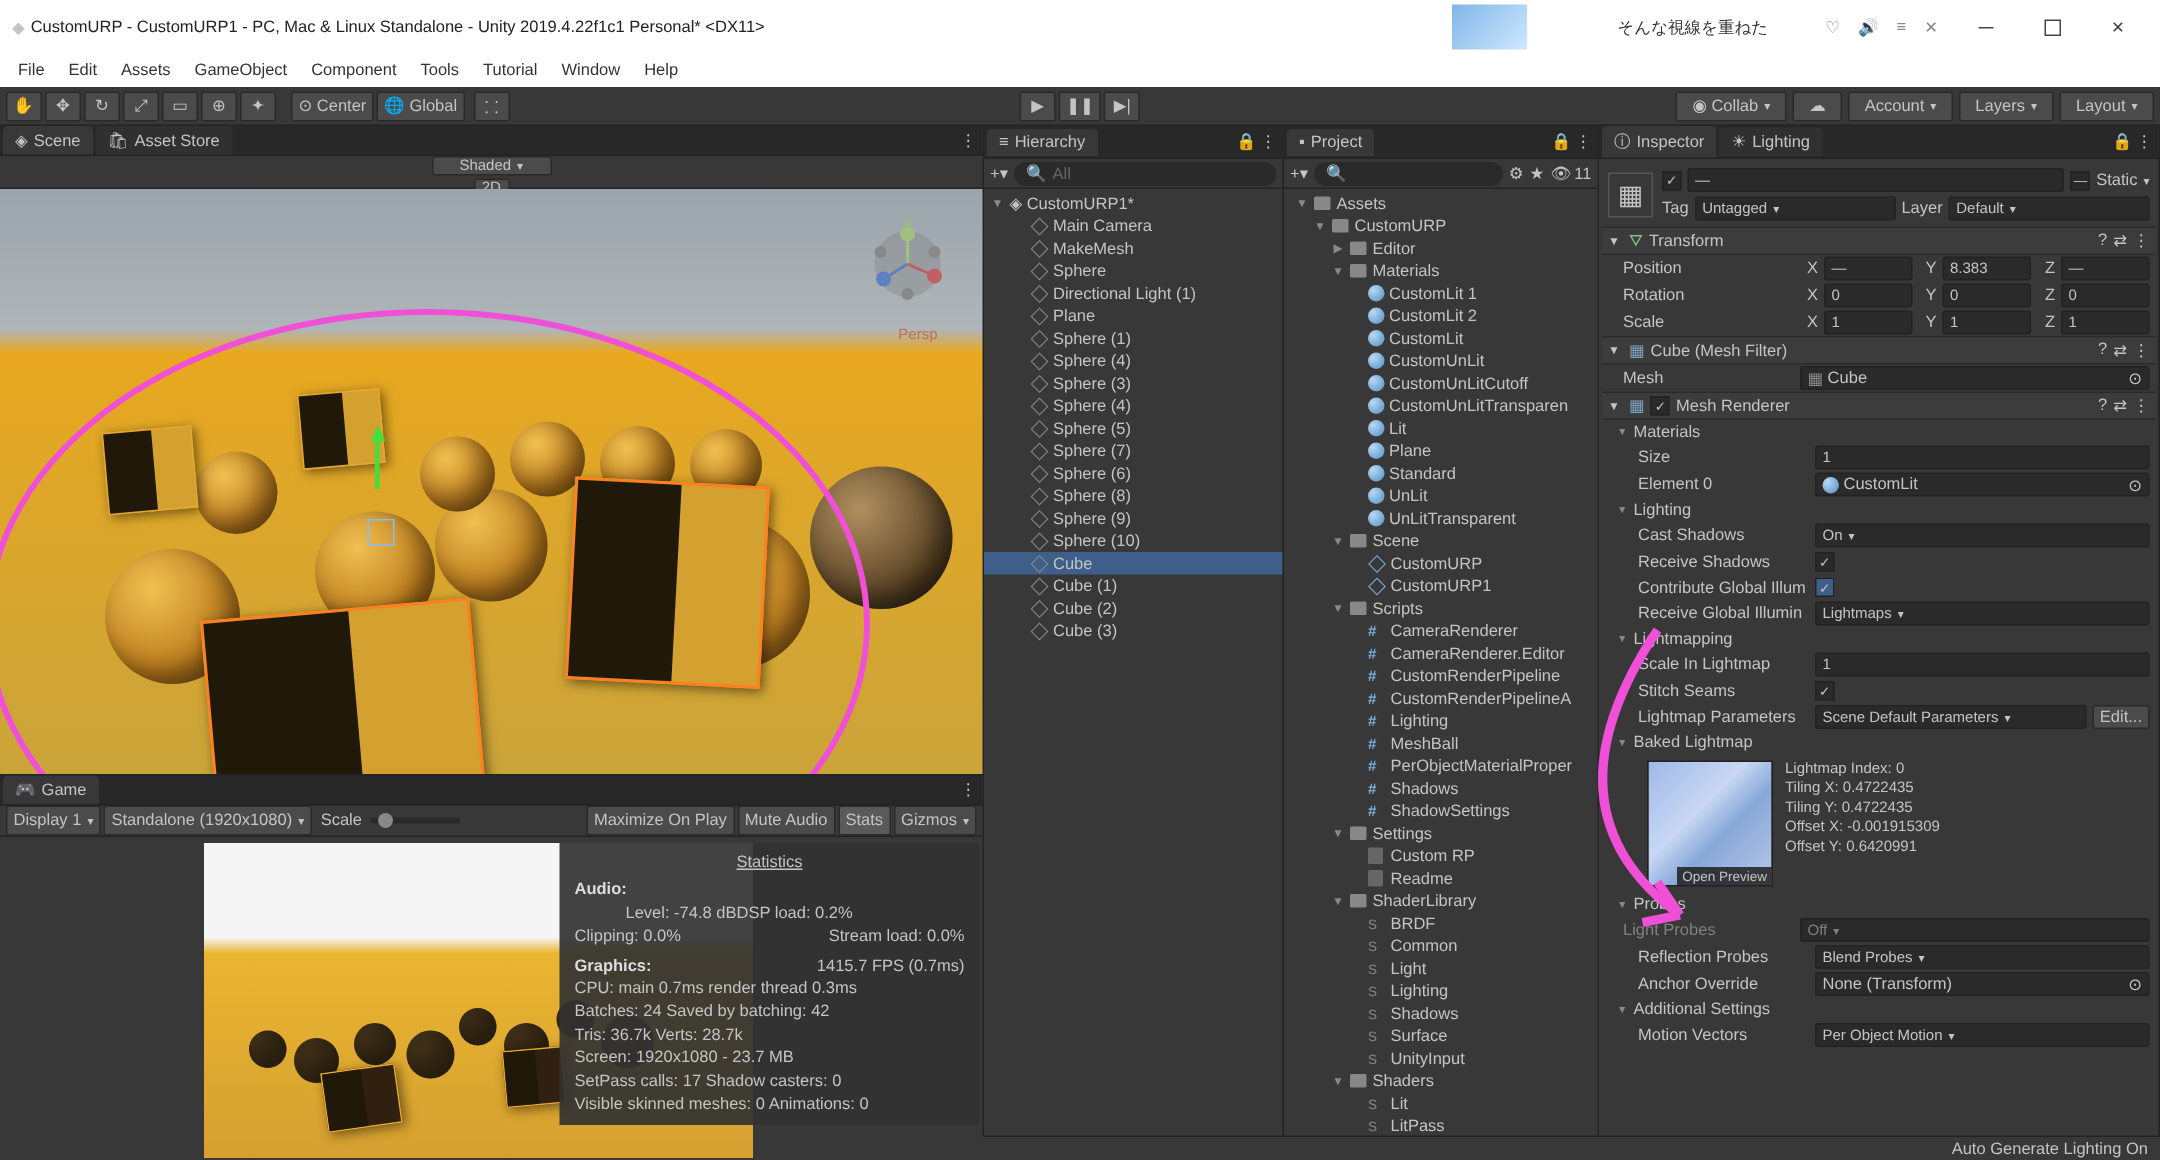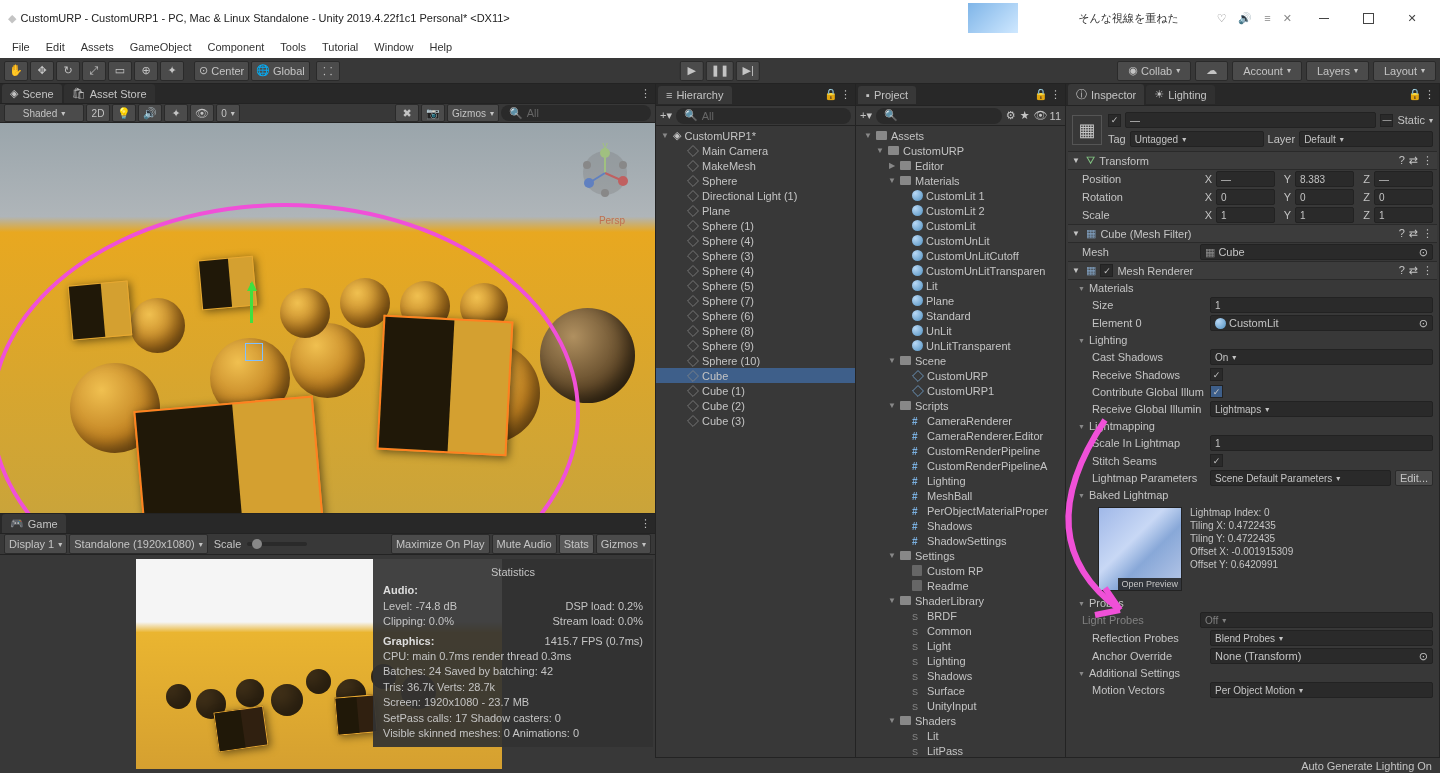--- a/index.html
+++ b/index.html
@@ -26,36 +26,36 @@
 .main { display:flex; height:calc(100% - 36px - 22px - 26px - 16px); }
 .col { display:flex; flex-direction:column; border-right:1px solid #232323; }
 .col-left { width:656px; }
 .col-hier { width:200px; }
 .col-proj { width:210px; }
 .col-insp { flex:1; }
 .tabrow { height:22px; background:#282828; display:flex; align-items:center; border-bottom:1px solid #232323; padding-left:2px; position:relative;}
 .tab { background:#383838; padding:3px 8px; display:flex; align-items:center; gap:4px; border-top-left-radius:3px; border-top-right-radius:3px; margin-right:2px;}
 .tab.inactive { background:#303030; color:#888;}
 .tab-extras { margin-left:auto; display:flex; gap:2px; padding-right:4px; color:#888;}
-.scene-toolbar { height:22px; background:#383838; display:flex; align-items:center; gap:2px; padding:0 4px; border-bottom:1px solid #232323;}
+.scene-toolbar { height:22px; background:#383838; display:flex; align-items:center; gap:2px; padding:0 4px; border-bottom:1px solid #232323;flex-direction:column;}
 .scene-toolbar .tbtn { height:18px; font-size:10px;}
 .viewport { position:relative; flex:1; background:linear-gradient(180deg,#9aa5ab 0%,#afb5b9 24%,#e8a820 28%,#caa43a 100%); overflow:hidden; }
 .persp-label { position:absolute; right:30px; top:92px; color:#c07050; font-size:10px;}
 .gizmo-3d { position:absolute; right:20px; top:20px; width:60px; height:60px; }
 .sphere-shape { position:absolute; border-radius:50%; background:radial-gradient(circle at 35% 30%,#f0c050,#c08020 60%,#7a4e12); box-shadow:inset -8px -8px 15px rgba(0,0,0,0.4);}
 .cube-shape { position:absolute; background:#d4a030; border:1px solid #e8a830; transform:rotate(-5deg); box-shadow:2px 2px 8px rgba(0,0,0,0.5);}
 .cube-shape::before{content:"";position:absolute;left:0;top:0;width:55%;height:100%;background:#201808;}
 .annotation { position:absolute; border:4px solid #f050d8; border-radius:50%; pointer-events:none; }
 .arrow-annot { position:absolute; pointer-events:none; }
 .game-tab { height:22px; border-top:1px solid #232323;}
 .game-toolbar { height:22px; display:flex; align-items:center; gap:2px; padding:0 4px; background:#383838; border-bottom:1px solid #232323;}
 .game-view { flex:1; background:#383838; display:flex; position:relative; }
 .game-render { width:366px; height:210px; margin-left:136px; margin-top:4px; background:linear-gradient(180deg,#f5f5f5 0%,#f5f5f5 30%,#eab530 35%,#d5a030 100%); position:relative;}
 .stats-panel { position:absolute; right:2px; top:4px; width:280px; background:rgba(50,50,50,0.92); padding:6px 10px; font-size:10px; line-height:1.4; color:#ccc;}
-.stats-panel .hdr { text-align:center; margin-bottom:3px; }
+.stats-panel .hdr { text-align:center; margin-bottom:3px;text-decoration:underline; }
 .stats-panel b { color:#ddd; }
 .tree { flex:1; overflow:auto; padding-top:2px; }
 .tree-row { display:flex; align-items:center; height:15px; padding-left:4px; gap:3px; }
 .tree-row.selected { background:#3e5f8a; }
 .tree-indent { display:inline-block; }
 .foldout { width:10px; font-size:8px; color:#888; text-align:center;}
 .tree-ico { width:12px; height:12px; display:inline-block; }
 .prefab-ico::before { content:"";display:inline-block;width:10px;height:10px;border:1px solid #7ab0e0;transform:rotate(45deg) scale(0.7);}
 .go-ico::before{content:"";display:inline-block;width:10px;height:10px;border:1px solid #888;transform:rotate(45deg) scale(0.7);}
 .folder-ico::before{content:"";display:inline-block;width:11px;height:9px;background:#888;border-radius:1px;margin-top:1px;}
@@ -302,21 +302,21 @@
           <div class="sphere-shape" style="left:180px;top:25px;width:30px;height:30px;background:#403018;"></div>
           <div class="sphere-shape" style="left:215px;top:10px;width:25px;height:25px;background:#403018;"></div>
           <div class="sphere-shape" style="left:245px;top:20px;width:35px;height:35px;background:#604020;"></div>
           <div class="cube-shape" style="left:60px;top:55px;width:50px;height:40px;background:#302010;transform:rotate(-8deg);"></div>
           <div class="cube-shape" style="left:180px;top:42px;width:40px;height:38px;background:#302010;"></div>
         </div>
       </div>
       <div class="stats-panel">
         <div class="hdr">Statistics</div>
         <b>Audio:</b>
-        <div style="display:flex;justify-content:space-between;">
+        <div style="display:flex;margin-left:34px;">
             <span>Level: -74.8 dB</span>
             <span>DSP load: 0.2%</span>
           </div>
         <div style="display:flex;justify-content:space-between;">
             <span>Clipping: 0.0%</span>
             <span>Stream load: 0.0%</span>
           </div>
         <div style="height:4px;"></div>
         <div style="display:flex;justify-content:space-between;">
             <b>Graphics:</b>

